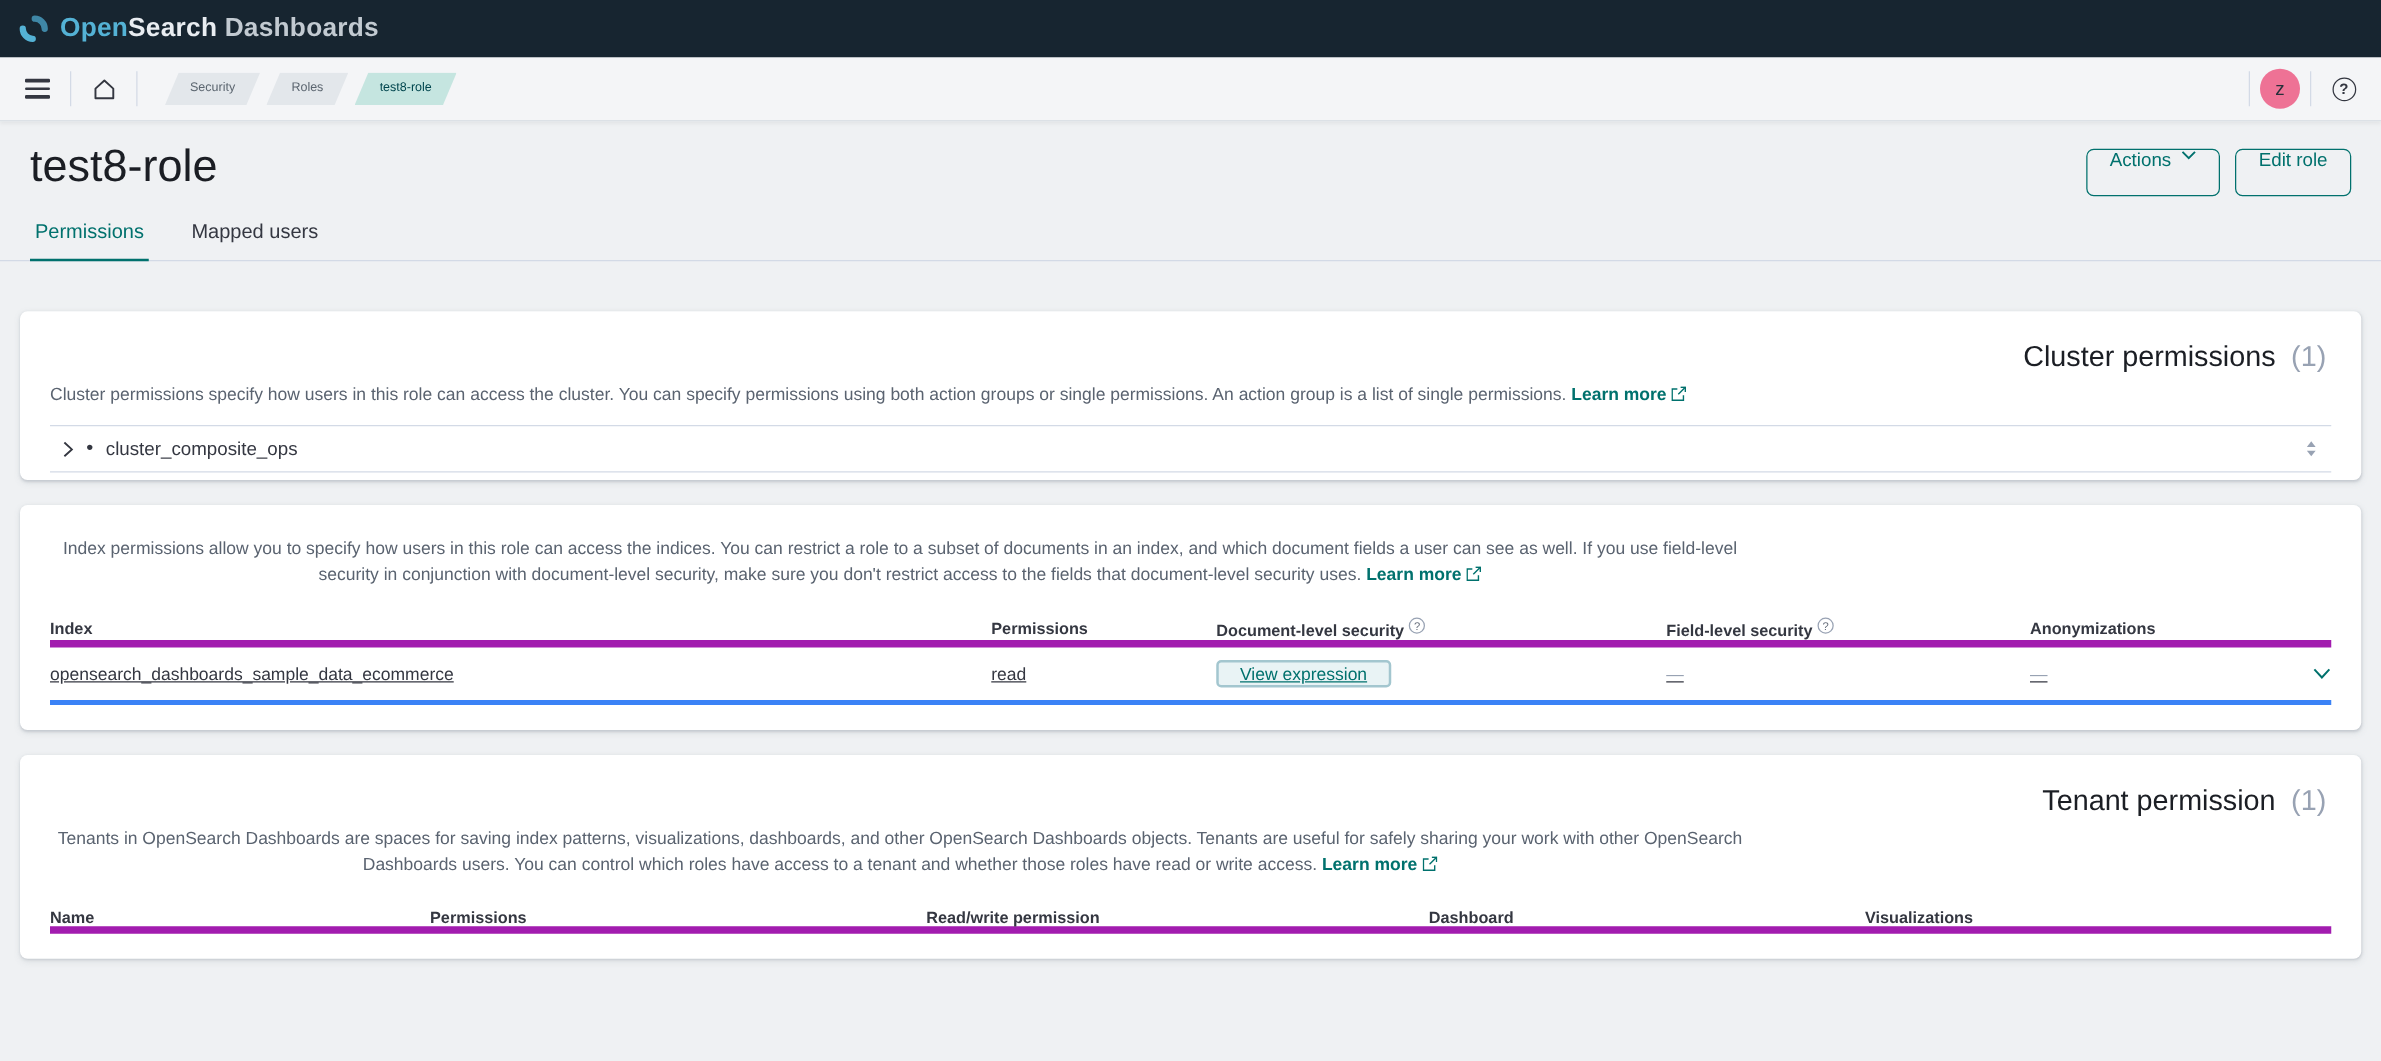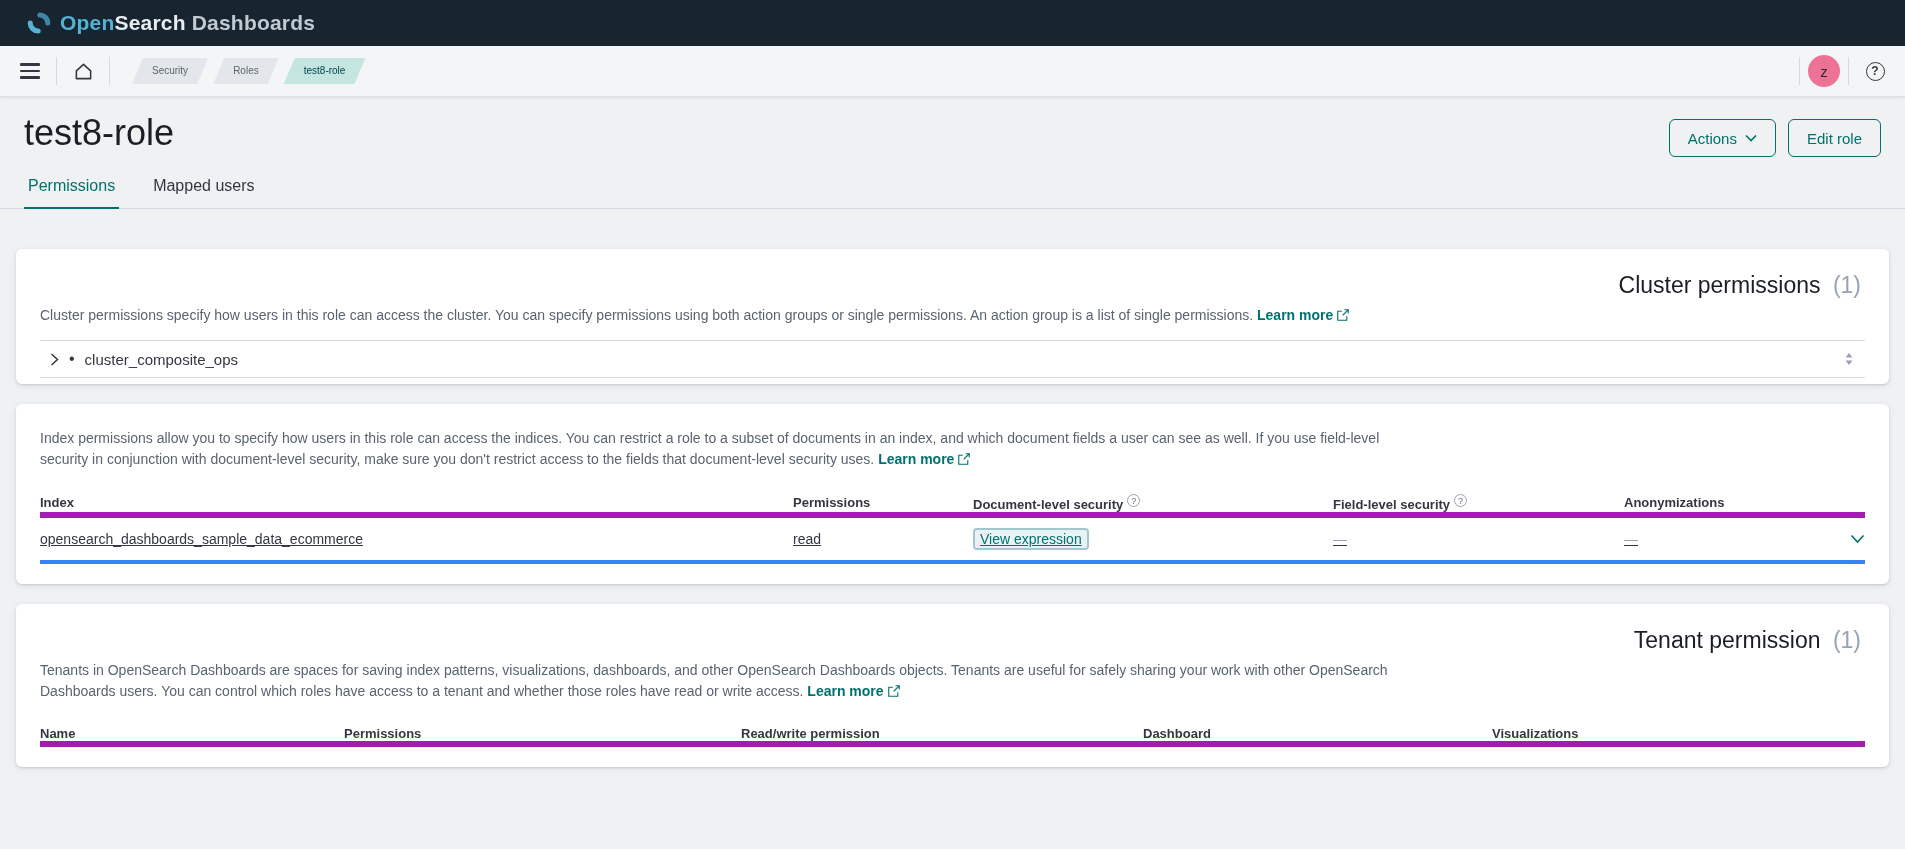--- a/index.html
+++ b/index.html
@@ -3,21 +3,21 @@
 <meta charset="utf-8">
 <style>
   * { box-sizing: border-box; }
   html,body { margin:0; padding:0; }
   body {
     width:1905px; height:849px; overflow:hidden;
     font-family:"Liberation Sans","DejaVu Sans",sans-serif;
     background:#eff1f3; color:#343741;
   }
   
-  .topbar { height:46px; background:#172530; display:flex; align-items:center; padding:0 26px; }
+  .topbar { height:46px; background:#172530; display:flex; align-items:center; padding:0 14px; }
   .logo-mark { width:26px; height:26px; margin-right:8px; flex:0 0 auto; }
   .brand { font-size:21px; font-weight:700; letter-spacing:.2px; white-space:nowrap; }
   .brand .b-open { color:#54b2d5; }
   .brand .b-search { color:#e9edf1; }
   .brand .b-dash { color:#c2cad1; margin-left:6px; }
   
   .navbar { height:51px; background:#f4f5f7; display:flex; align-items:center; padding:0 12px;
             border-bottom:1px solid #dce1e6; box-shadow:0 2px 3px rgba(0,0,0,.05); position:relative; z-index:5; }
   .icon-btn { width:36px; height:36px; display:flex; align-items:center; justify-content:center;
               background:transparent; border:none; cursor:pointer; }
@@ -34,34 +34,34 @@
             display:flex; align-items:center; justify-content:center; font-size:15px; cursor:pointer; }
   .qcircle { width:19px; height:19px; border:1.6px solid #343741; border-radius:50%;
              display:flex; align-items:center; justify-content:center;
              font-size:12px; font-weight:700; color:#343741; }
   
   .page-header { padding:16px 24px 0; display:flex; justify-content:space-between; align-items:flex-start; }
   h1 { font-size:36px; font-weight:300; color:#1b1e24; margin:0; line-height:1.1; }
   .header-buttons { display:flex; gap:12px; margin-top:6px; }
   .btn { height:38px; padding:0 18px; border:1px solid #00716d; border-radius:6px; color:#00716d;
          background:transparent; font-size:15px; font-weight:500; display:inline-flex;
-         align-items:center; gap:8px; cursor:pointer; font-family:inherit; }
+         align-items:flex-start; gap:8px; cursor:pointer; font-family:inherit; }
   
   .tabs { display:flex; gap:30px; padding:0 24px; margin-top:20px; border-bottom:1px solid #d3dae6; }
   .tab { font-size:16px; padding:0 4px 12px; color:#343741; cursor:pointer; }
   .tab.active { color:#00716d; border-bottom:2px solid #00716d; margin-bottom:-1px; }
   
   .content { padding:40px 16px 0; }
   .panel { background:#fff; border-radius:6px; margin-bottom:20px; padding:18px 24px 20px;
            box-shadow:0 1px 2px rgba(110,120,135,.25), 0 2px 6px rgba(110,120,135,.12); }
   .panel.cluster { padding-bottom:6px; }
   .panel h2 { margin:4px; font-size:23px; font-weight:400; color:#1b1e24; line-height:28px;text-align:right; }
   .panel h2 .count { color:#98a2b3; margin-left:6px; font-weight:400; }
   .panel-desc { margin:6px 0 0; font-size:14px; color:#5a6370; line-height:21px; }
-  .panel-desc.clamped { max-width:1360px; }
+  .panel-desc.clamped { max-width:1360px;text-align:center; }
   .learn-more { color:#00716d; font-weight:700; text-decoration:none; white-space:nowrap; cursor:pointer; }
   .ext-ico { margin-left:4px; vertical-align:-1px; }
   
   .expand-row { margin-top:14px; border-top:1px solid #d3dae6; border-bottom:1px solid #d3dae6;
                 height:38px; display:flex; align-items:center; gap:10px; padding:0 10px; cursor:pointer; }
   .expand-row .bullet { color:#343741; font-size:16px; line-height:1; }
   .expand-row .item-label { font-size:15px; color:#343741; }
   .updown { margin-left:auto; }
   
   .tbl { margin-top:24px; }
@@ -69,21 +69,21 @@
   .grid-index { grid-template-columns:753px 180px 360px 291px 1fr 24px; }
   .grid-tenant { grid-template-columns:304px 397px 402px 349px 1fr; }
   .tbl-head { font-size:13px; font-weight:700; color:#343741; border-bottom:6px solid #a21caf; }
   .tbl-row { min-height:46px; font-size:14px; color:#343741; }
   .tbl-row.bordered { border-bottom:4px solid #3b82f6;text-decoration:underline; }
   .qicon { display:inline-flex; width:13px; height:13px; border:1px solid #98a2b3; border-radius:50%;
            color:#69707d; font-size:9px; font-weight:400; align-items:center; justify-content:center;
            vertical-align:super; margin-left:4px; }
   .dash { color:#98a2b3; }
   .focus-box { display:inline-block; border:2px solid #a3c6cf; background:#e9f3f5; border-radius:4px;
-               padding:1px 5px; }
+               padding:1px 17px; }
   .tlink { color:#00716d; text-decoration:underline; cursor:pointer; }
   .tlink.noline { text-decoration:none; font-weight:400; }
   .row-caret { justify-self:end; cursor:pointer; display:flex; }
 </style>
 </head>
 <body>
 
 <div class="topbar">
   <svg class="logo-mark" viewBox="0 0 32 32">
     <path fill="#3f87a6" d="M17 3 a13 13 0 0 1 12.9 13 3.1 3.1 0 0 1-6.2 0 6.9 6.9 0 0 0-6.7-6.8 3.1 3.1 0 0 1 0-6.2z"></path>

